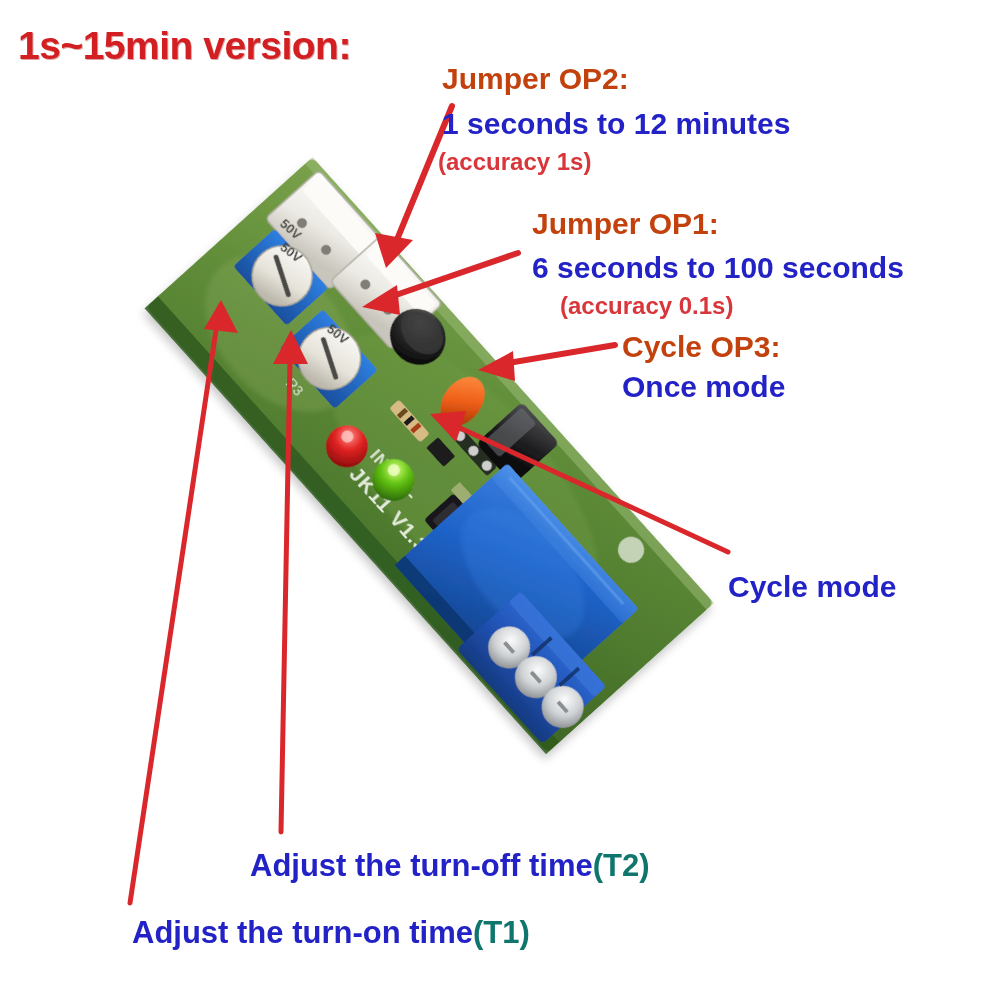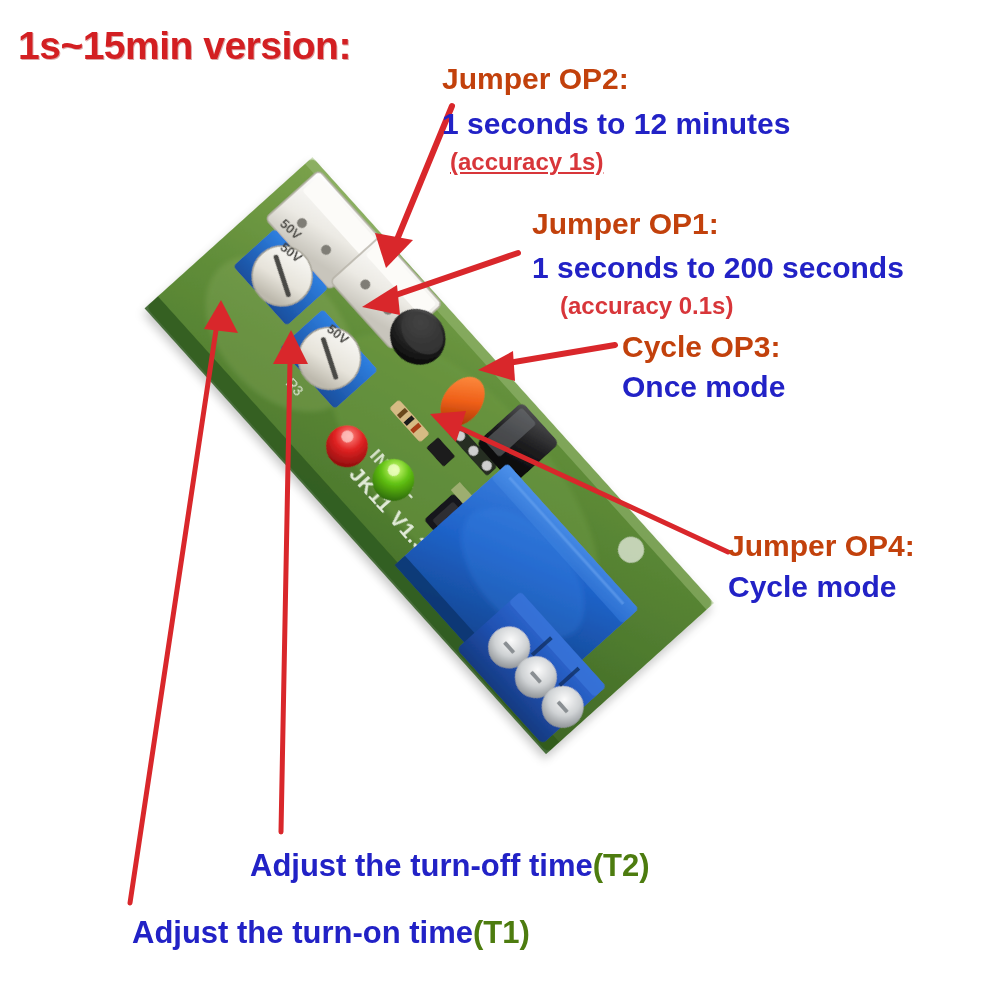--- a/index.html
+++ b/index.html
@@ -9,21 +9,21 @@
     overflow:hidden;position:relative;
   }
   #stage{position:absolute;left:0;top:0;width:1000px;height:740px;}
   svg.layer{position:absolute;left:0;top:0;width:1000px;height:1000px;}
   .txt{position:absolute;white-space:nowrap;font-weight:bold;}
   .title{color:#d31f22;font-size:39px;letter-spacing:-0.5px;
          text-shadow:1px 1px 0 rgba(150,0,0,.35);}
   .hdr{color:#c2410c;font-size:30px;}
   .blue{color:#2222c6;font-size:30px;}
   .red{color:#d8363a;font-size:24px;}
-  .blk-suffix{color:#4d7c0f;}
+  .blk-suffix{color:#0f766e;}
   .btm{color:#2222c6;font-size:31px;}
 </style>
 </head>
 <body>
 
 <div id="stage">
 
   <svg class="layer" viewBox="0 0 1000 1000">
     <defs>
       <linearGradient id="pcbG" x1="0" y1="0" x2="1" y2="1">
@@ -239,30 +239,29 @@
         <line x1="281" y1="832" x2="290" y2="360" stroke-width="5"></line>
         <polygon points="291,330 308,364 273,364" stroke="none"></polygon>
       </g>
     </g>
   </svg>
 
   <div class="txt title" style="left:18px;top:24px;">1s~15min version:</div>
 
   <div class="txt hdr" style="left:442px;top:62px;">Jumper OP2:</div>
   <div class="txt blue" style="left:442px;top:107px;">1 seconds to 12 minutes</div>
-  <div class="txt red" style="left:450px;top:148px;text-decoration:underline;">(accuracy 1s)</div>
+  <div class="txt red" style="left:438px;top:148px;">(accuracy 1s)</div>
 
   <div class="txt hdr" style="left:532px;top:207px;">Jumper OP1:</div>
-  <div class="txt blue" style="left:532px;top:251px;">1 seconds to 200 seconds</div>
+  <div class="txt blue" style="left:532px;top:251px;">6 seconds to 100 seconds</div>
   <div class="txt red" style="left:560px;top:292px;">(accuracy 0.1s)</div>
 
   <div class="txt hdr" style="left:622px;top:330px;">Cycle OP3:</div>
   <div class="txt blue" style="left:622px;top:370px;">Once mode</div>
 
-  <div class="txt hdr" style="left:728px;top:529px;">Jumper OP4:</div>
   <div class="txt blue" style="left:728px;top:570px;">Cycle mode</div>
 
   <div class="txt btm" style="left:250px;top:848px;">
     <span>Adjust the turn-off time</span><span class="blk-suffix">(T2)</span>
   </div>
 
   <div class="txt btm" style="left:132px;top:915px;">
     <span>Adjust the turn-on time</span><span class="blk-suffix">(T1)</span>
   </div>
 

